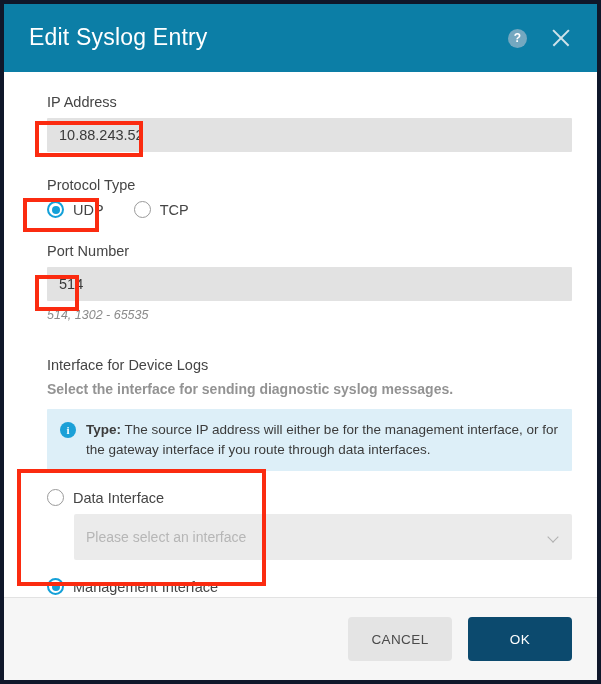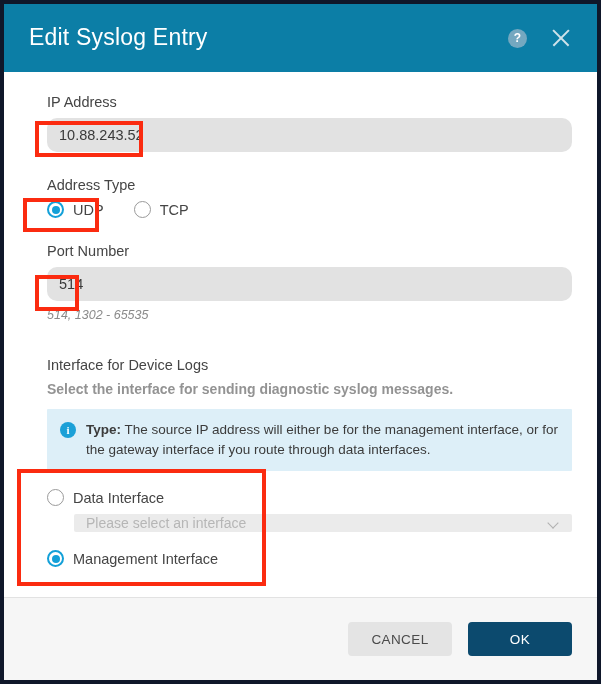--- a/index.html
+++ b/index.html
@@ -93,21 +93,21 @@
   .field-label {
     font-size: 14.5px;
     color: #454545;
     margin-bottom: 8px;
   }
 
   .text-input {
     height: 34px;
     background: #e2e2e2;
     border: none;
-    border-radius: 10px;
+    border-radius: 1px;
     display: flex;
     align-items: center;
     padding: 0 12px;
     font-size: 14.5px;
     color: #3a3a3a;
     width: 100%;
   }
   .input-value { line-height: 1; }
 
   .helper-text {
@@ -187,21 +187,21 @@
   }
   .note-text {
     font-size: 13.5px;
     color: #3b3b3b;
     line-height: 1.45;
   }
   .note-text b { font-weight: bold; }
 
   
   .dropdown {
-    height: 18px;
+    height: 46px;
     background: #ebebeb;
     border-radius: 2px;
     display: flex;
     align-items: center;
     justify-content: space-between;
     padding: 0 12px;
     margin: 8px 0 0 27px;
     width: calc(100% - 27px);
     cursor: default;
   }
@@ -240,21 +240,21 @@
     min-height: 83px;
     background: #f6f6f6;
     border-top: 1px solid #e2e2e2;
     display: flex;
     align-items: center;
     justify-content: flex-end;
     padding-right: 25px;
     gap: 16px;
   }
   .btn {
-    height: 34px;
+    height: 44px;
     min-width: 104px;
     border-radius: 4px;
     border: none;
     font-size: 13.5px;
     letter-spacing: 0.4px;
     cursor: pointer;
     font-family: "Liberation Sans", sans-serif;
     display: flex;
     align-items: center;
     justify-content: center;
@@ -298,21 +298,21 @@
   <div class="dlg-body">
 
     <div class="section">
       <div class="field-label">IP Address</div>
       <div class="text-input">
         <span class="input-value">10.88.243.52</span>
       </div>
     </div>
 
     <div class="section" style="margin-top:25px;">
-      <div class="field-label">Address Type</div>
+      <div class="field-label">Protocol Type</div>
       <div class="radio-row">
         <div class="radio-item checked">
           <span class="radio-mark"></span>
           <span class="radio-label">UDP</span>
         </div>
         <div class="radio-item">
           <span class="radio-mark"></span>
           <span class="radio-label">TCP</span>
         </div>
       </div>

